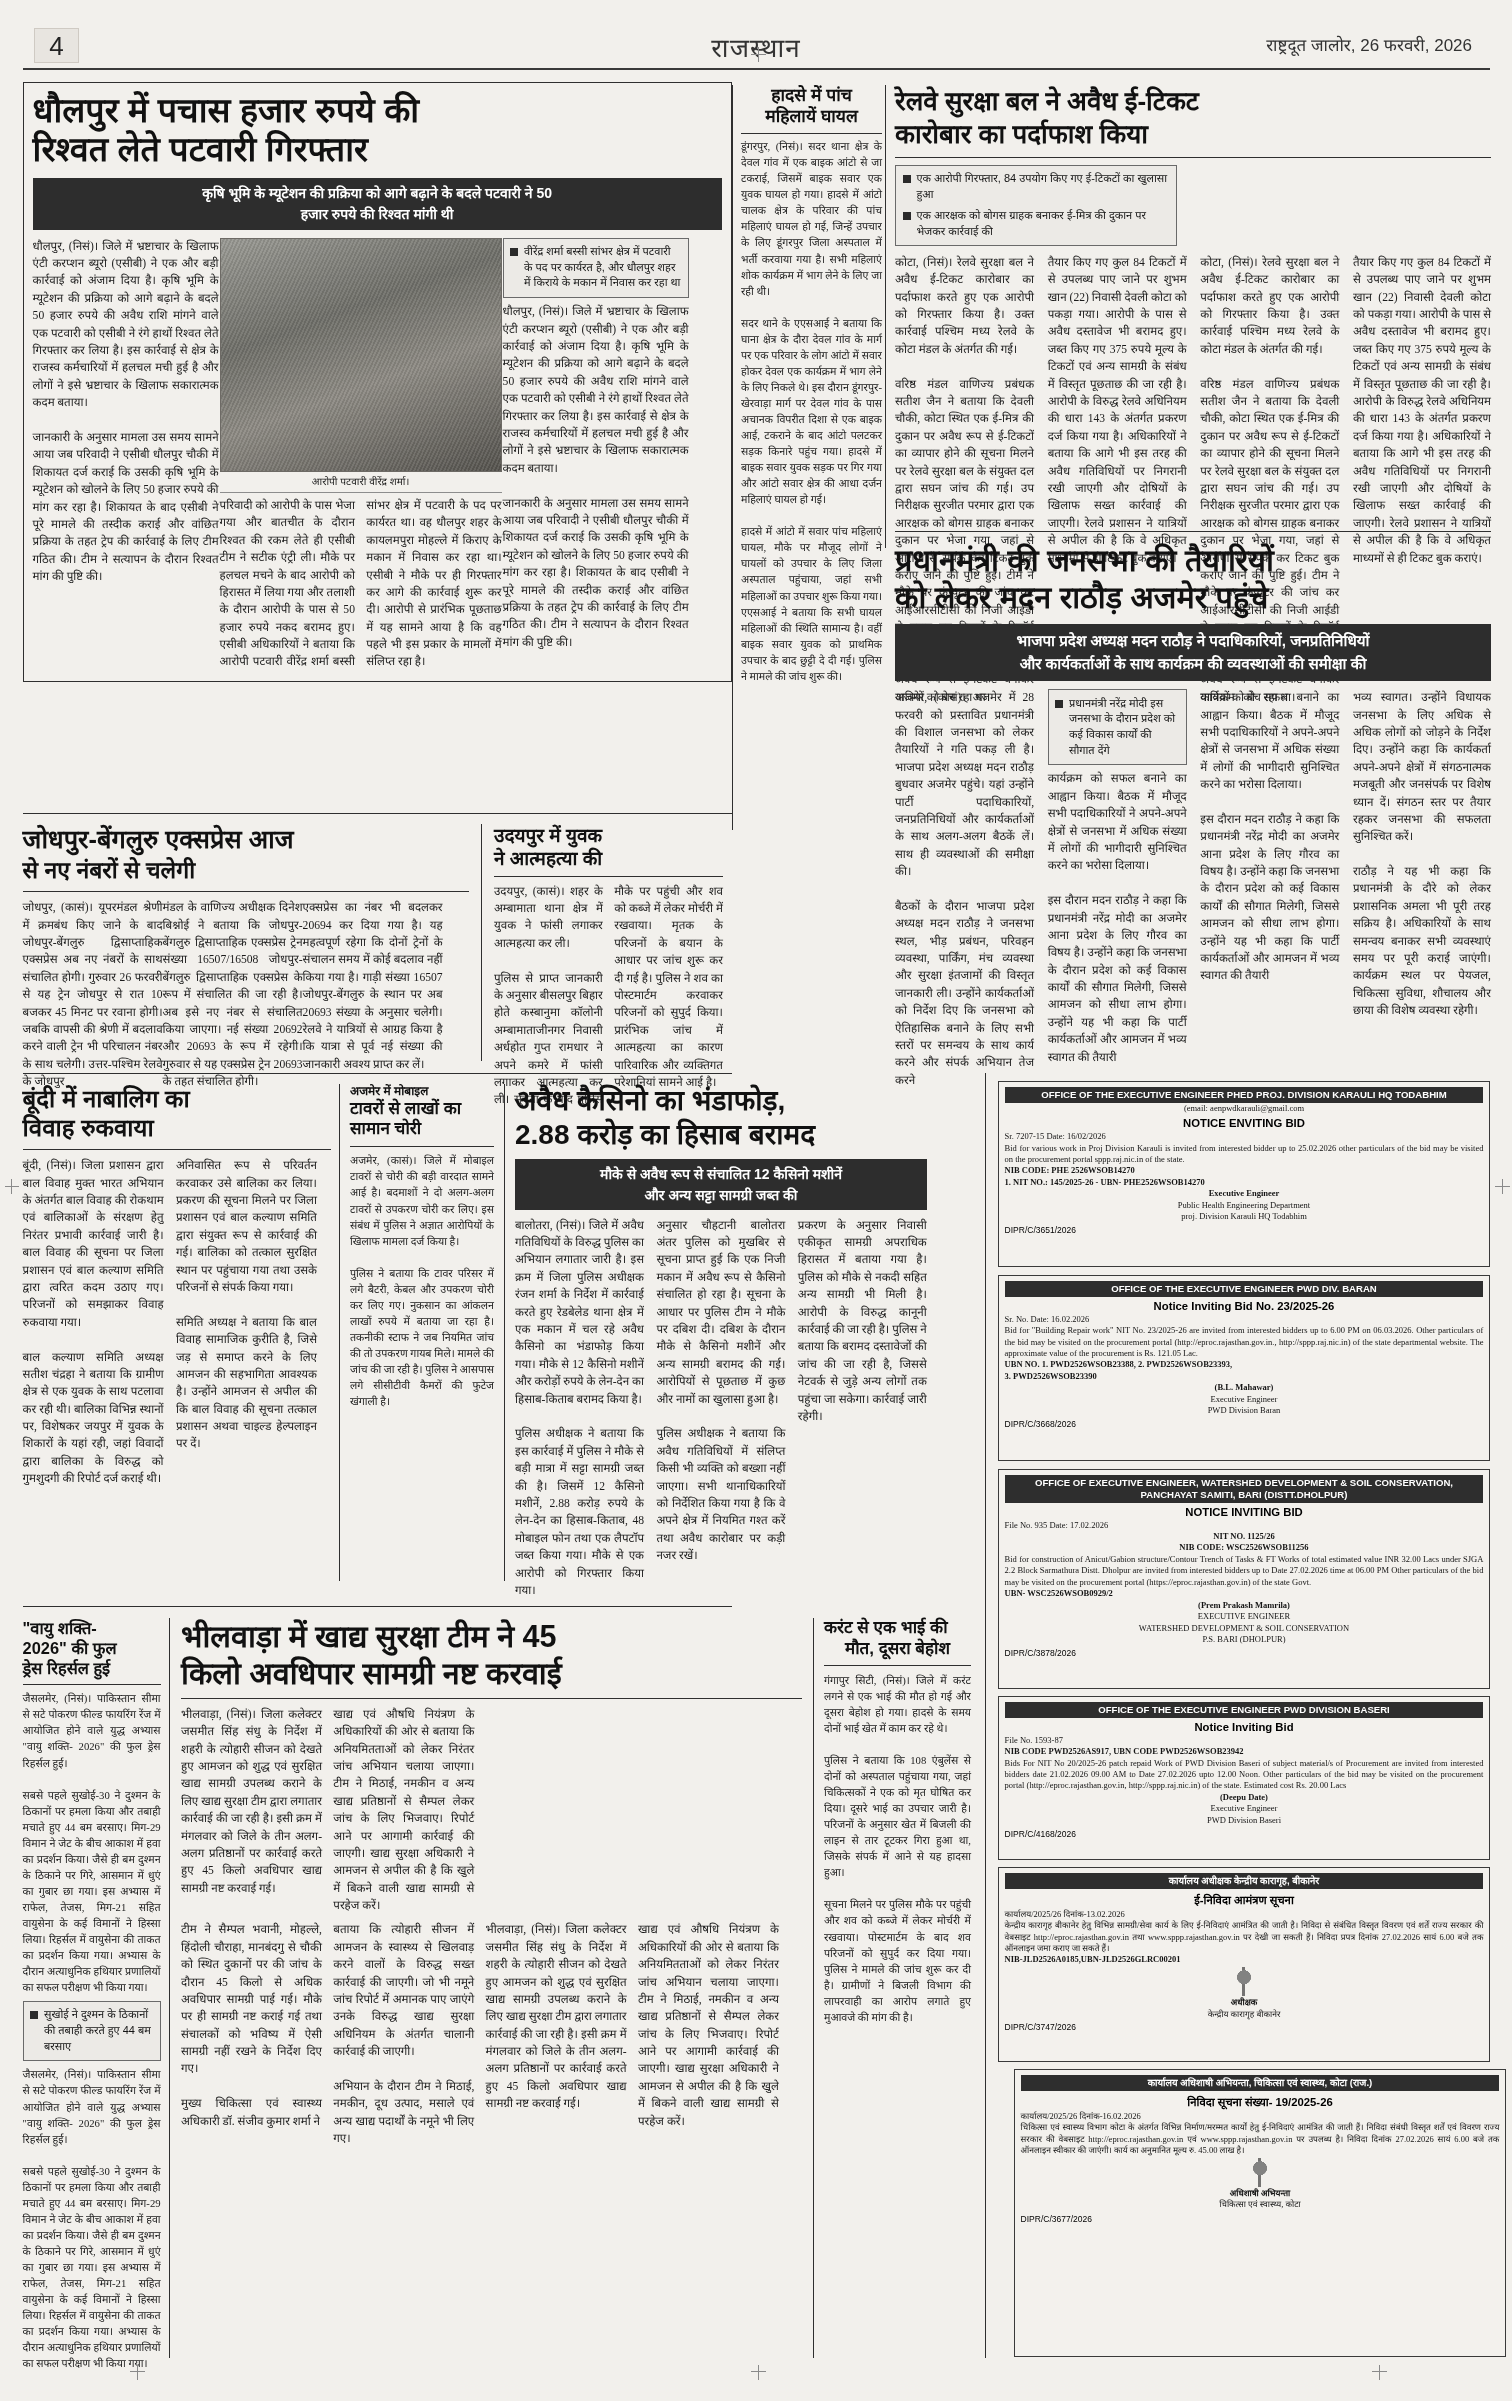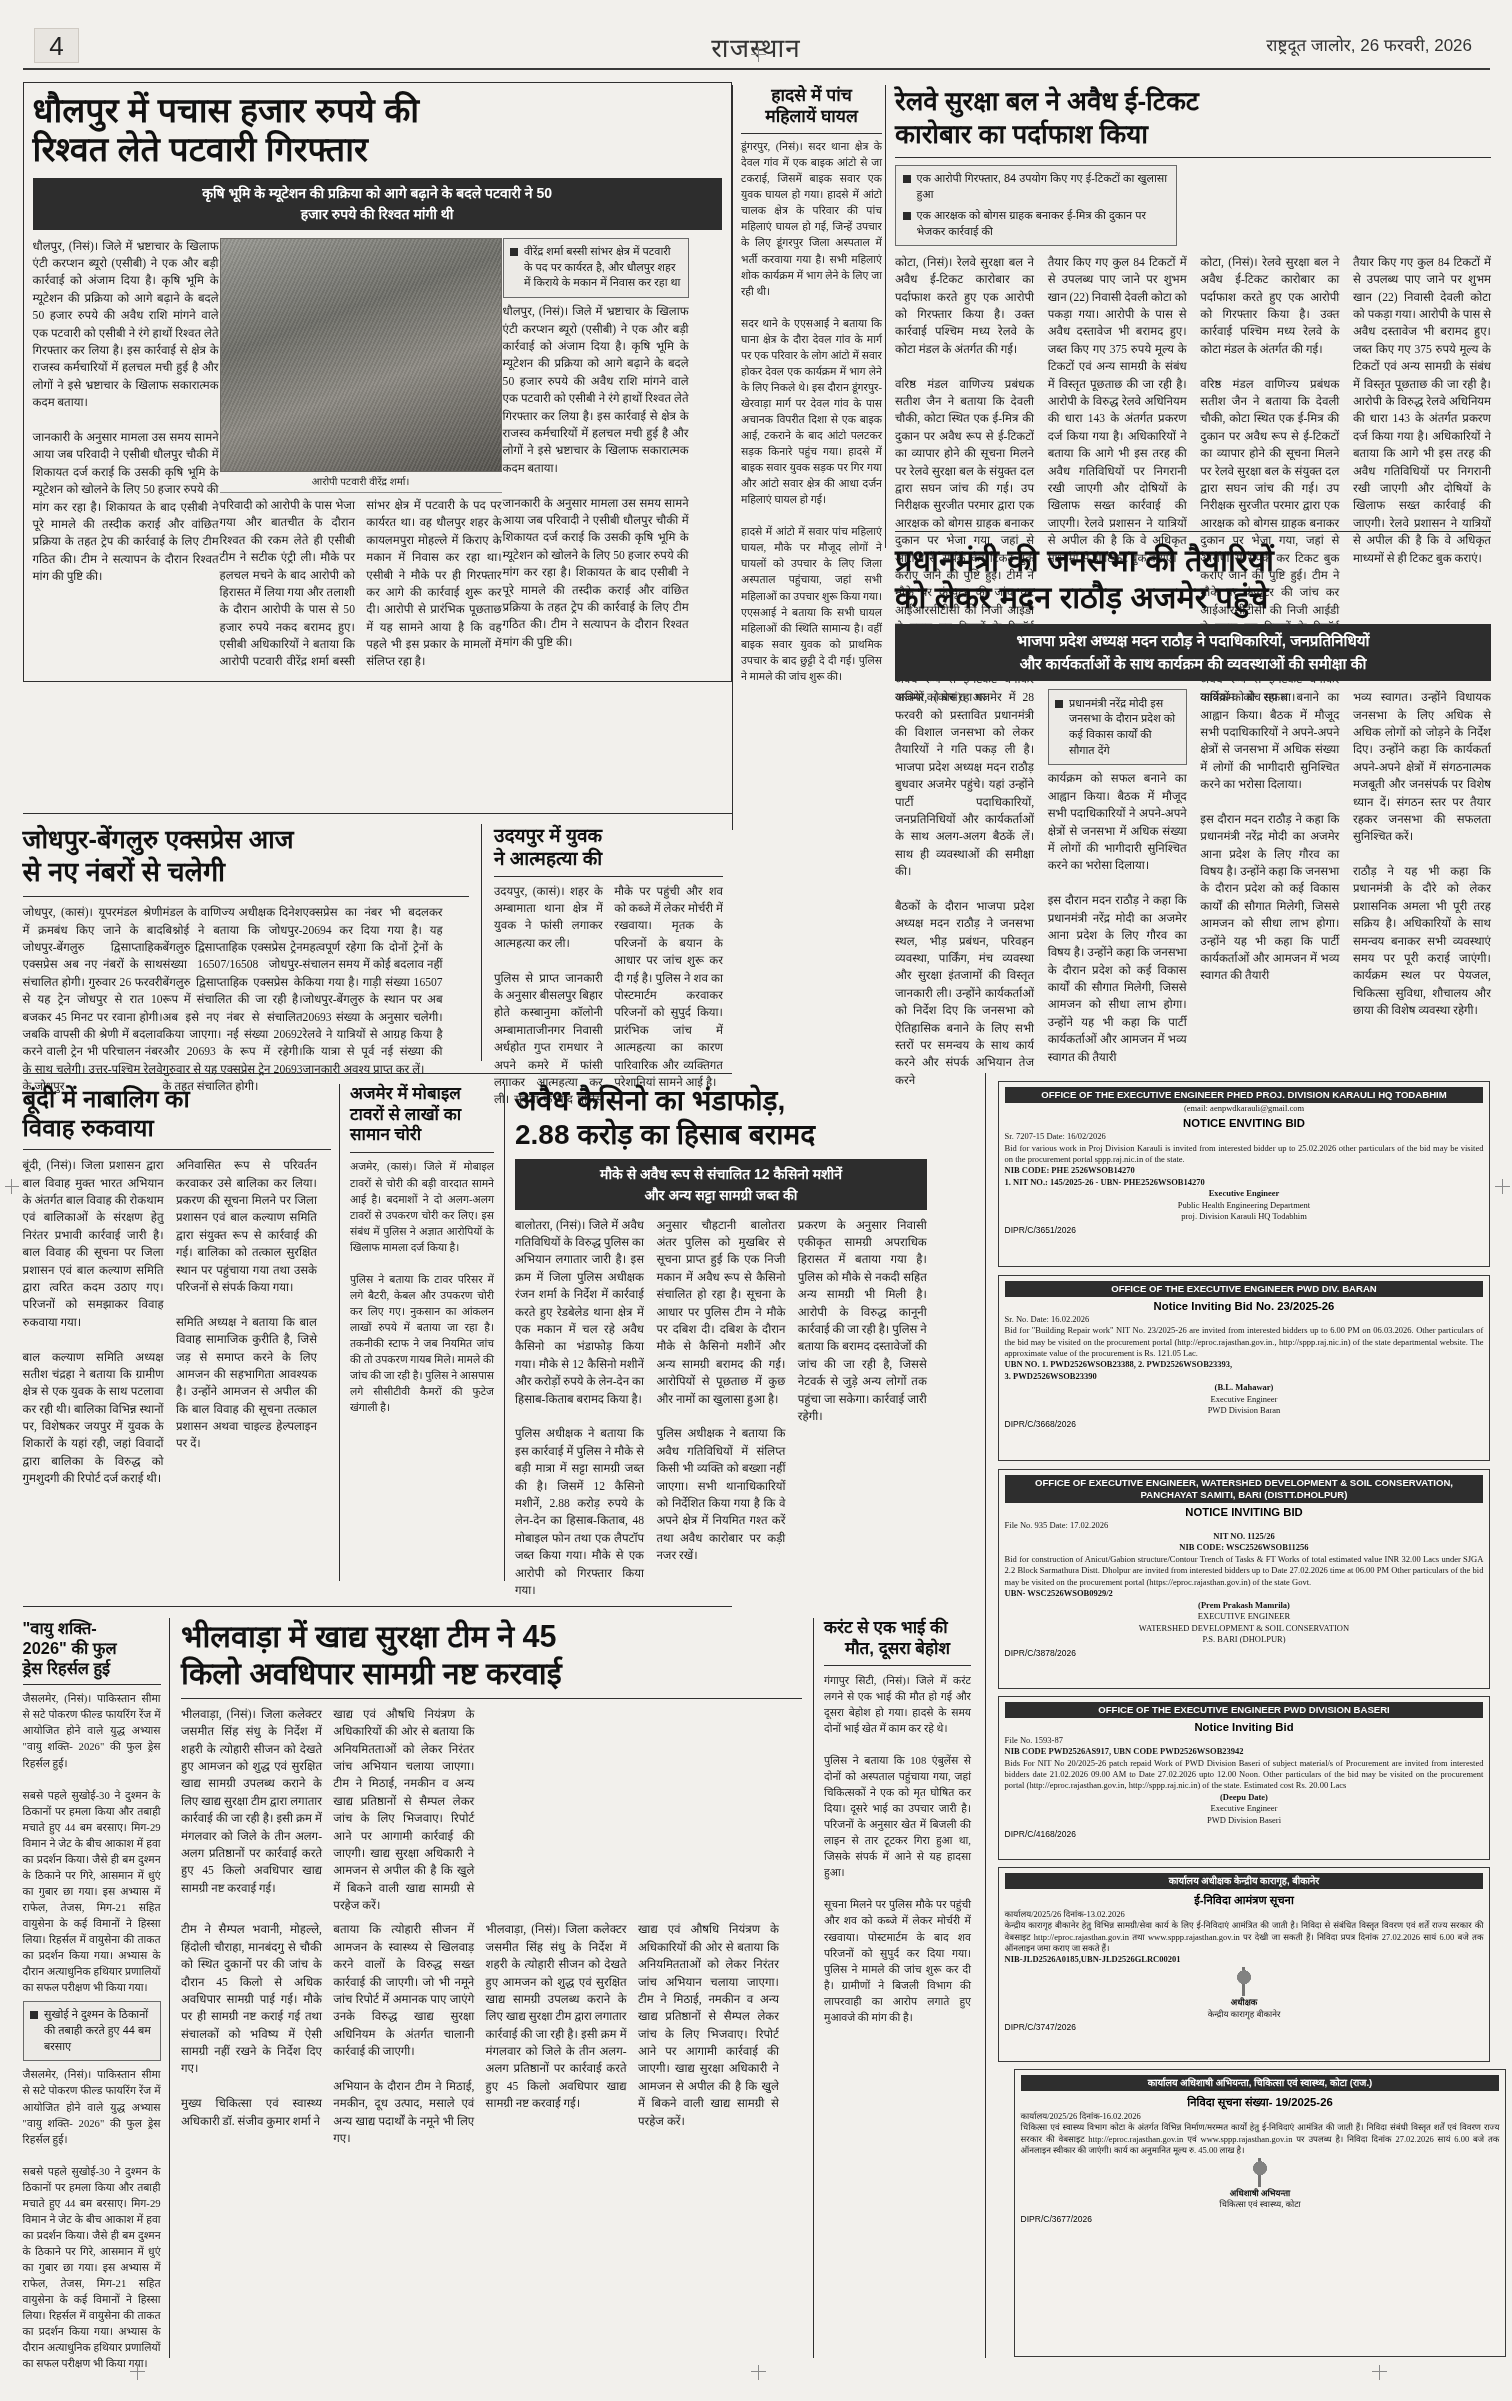--- a/index.html
+++ b/index.html
@@ -208,21 +208,21 @@
 इस दौरान मदन राठौड़ ने कहा कि प्रधानमंत्री नरेंद्र मोदी का अजमेर आना प्रदेश के लिए गौरव का विषय है। उन्होंने कहा कि जनसभा के दौरान प्रदेश को कई विकास कार्यों की सौगात मिलेगी, जिससे आमजन को सीधा लाभ होगा। उन्होंने यह भी कहा कि पार्टी कार्यकर्ताओं और आमजन में भव्य स्वागत की तैयारी</span></div>
       <div style="width:141px;" class="body-text"><span style="white-space:pre-line;">भव्य स्वागत। उन्होंने विधायक जनसभा के लिए अधिक से अधिक लोगों को जोड़ने के निर्देश दिए। उन्होंने कहा कि कार्यकर्ता अपने-अपने क्षेत्रों में संगठनात्मक मजबूती और जनसंपर्क पर विशेष ध्यान दें। संगठन स्तर पर तैयार रहकर जनसभा की सफलता सुनिश्चित करें।
 
 राठौड़ ने यह भी कहा कि प्रधानमंत्री के दौरे को लेकर प्रशासनिक अमला भी पूरी तरह सक्रिय है। अधिकारियों के साथ समन्वय बनाकर सभी व्यवस्थाएं समय पर पूरी कराई जाएंगी। कार्यक्रम स्थल पर पेयजल, चिकित्सा सुविधा, शौचालय और छाया की विशेष व्यवस्था रहेगी।</span></div>
     </div>
   </div>
 
   <div class="rule-h box" style="left:22.6px; top:813px; width:709px;"></div>
   <div class="box" style="left:22.6px; top:824px; width:446px;">
     <div class="hl" style="font-size:25.4px; line-height:1.25;">जोधपुर-बेंगलुरु एक्सप्रेस आज</div>
-    <div class="hl" style="font-size:27px; line-height:1.25;">से नए नंबरों से चलेगी</div>
+    <div class="hl" style="font-size:23px; line-height:1.25;">से नए नंबरों से चलेगी</div>
     <div class="rule-h" style="margin:6.8px 0;"></div>
     <div style="display:flex; gap:0;">
       <div style="width:140px;" class="body-text"><span style="white-space:pre-line;">जोधपुर, (कासं)। यूपरमंडल श्रेणी में क्रमबंध किए जाने के बाद जोधपुर-बेंगलुरु द्विसाप्ताहिक एक्सप्रेस अब नए नंबरों के साथ संचालित होगी। गुरुवार 26 फरवरी से यह ट्रेन जोधपुर से रात 10 बजकर 45 मिनट पर रवाना होगी। जबकि वापसी की श्रेणी में बदलाव करने वाली ट्रेन भी परिचालन नंबर के साथ चलेगी। उत्तर-पश्चिम रेलवे के जोधपुर</span></div>
       <div style="width:140px;" class="body-text"><span style="white-space:pre-line;">मंडल के वाणिज्य अधीक्षक दिनेश बिश्नोई ने बताया कि जोधपुर-बेंगलुरु द्विसाप्ताहिक एक्सप्रेस ट्रेन संख्या 16507/16508 जोधपुर-बेंगलुरु द्विसाप्ताहिक एक्सप्रेस के रूप में संचालित की जा रही है। अब इसे नए नंबर से संचालित किया जाएगा। नई संख्या 20692 और 20693 के रूप में रहेगी। गुरुवार से यह एक्सप्रेस ट्रेन 20693 के तहत संचालित होगी।</span></div>
       <div style="width:140px;" class="body-text"><span style="white-space:pre-line;">एक्सप्रेस का नंबर भी बदलकर 20694 कर दिया गया है। यह महत्वपूर्ण रहेगा कि दोनों ट्रेनों के संचालन समय में कोई बदलाव नहीं किया गया है। गाड़ी संख्या 16507 जोधपुर-बेंगलुरु के स्थान पर अब 20693 संख्या के अनुसार चलेगी। रेलवे ने यात्रियों से आग्रह किया है कि यात्रा से पूर्व नई संख्या की जानकारी अवश्य प्राप्त कर लें।</span></div>
     </div>
   </div>
 
   <div class="rule-v box" style="left:481px; top:824px; height:237px;"></div>
   <div class="box" style="left:494px; top:824px; width:229px;">
@@ -244,21 +244,21 @@
 
 बाल कल्याण समिति अध्यक्ष सतीश चंद्रहा ने बताया कि ग्रामीण क्षेत्र से एक युवक के साथ पटलावा कर रही थी। बालिका विभिन्न स्थानों पर, विशेषकर जयपुर में युवक के शिकारों के यहां रही, जहां विवादों द्वारा बालिका के विरुद्ध को गुमशुदगी की रिपोर्ट दर्ज कराई थी।</span></div>
       <div style="width:141px;" class="body-text"><span style="white-space:pre-line;">अनिवासित रूप से परिवर्तन करवाकर उसे बालिका कर लिया। प्रकरण की सूचना मिलने पर जिला प्रशासन एवं बाल कल्याण समिति द्वारा संयुक्त रूप से कार्रवाई की गई। बालिका को तत्काल सुरक्षित स्थान पर पहुंचाया गया तथा उसके परिजनों से संपर्क किया गया।
 
 समिति अध्यक्ष ने बताया कि बाल विवाह सामाजिक कुरीति है, जिसे जड़ से समाप्त करने के लिए आमजन की सहभागिता आवश्यक है। उन्होंने आमजन से अपील की कि बाल विवाह की सूचना तत्काल प्रशासन अथवा चाइल्ड हेल्पलाइन पर दें।</span></div>
     </div>
   </div>
 
   <div class="rule-v box" style="left:339px; top:1084px; height:497px;"></div>
   <div class="box" style="left:350px; top:1084px; width:144px;">
-    <div class="hl" style="font-size:17px; line-height:1.22;">अजमेर में मोबाइल</div>
+    <div class="hl" style="font-size:12px; line-height:1.22;">अजमेर में मोबाइल</div>
     <div class="hl" style="font-size:17px; line-height:1.22;">टावरों से लाखों का</div>
     <div class="hl" style="font-size:17px; line-height:1.22;">सामान चोरी</div>
     <div class="rule-h" style="margin:5.6px 0;"></div>
     <div class="body-text" style="white-space:pre-line; font-size:10.7px;">अजमेर, (कासं)। जिले में मोबाइल टावरों से चोरी की बड़ी वारदात सामने आई है। बदमाशों ने दो अलग-अलग टावरों से उपकरण चोरी कर लिए। इस संबंध में पुलिस ने अज्ञात आरोपियों के खिलाफ मामला दर्ज किया है।
 
 पुलिस ने बताया कि टावर परिसर में लगे बैटरी, केबल और उपकरण चोरी कर लिए गए। नुकसान का आंकलन लाखों रुपये में बताया जा रहा है। तकनीकी स्टाफ ने जब नियमित जांच की तो उपकरण गायब मिले। मामले की जांच की जा रही है। पुलिस ने आसपास लगे सीसीटीवी कैमरों की फुटेज खंगाली है।</div>
   </div>
 
   <div class="rule-v box" style="left:504px; top:1084px; height:497px;"></div>
   <div class="box" style="left:515px; top:1084px; width:412px;">

